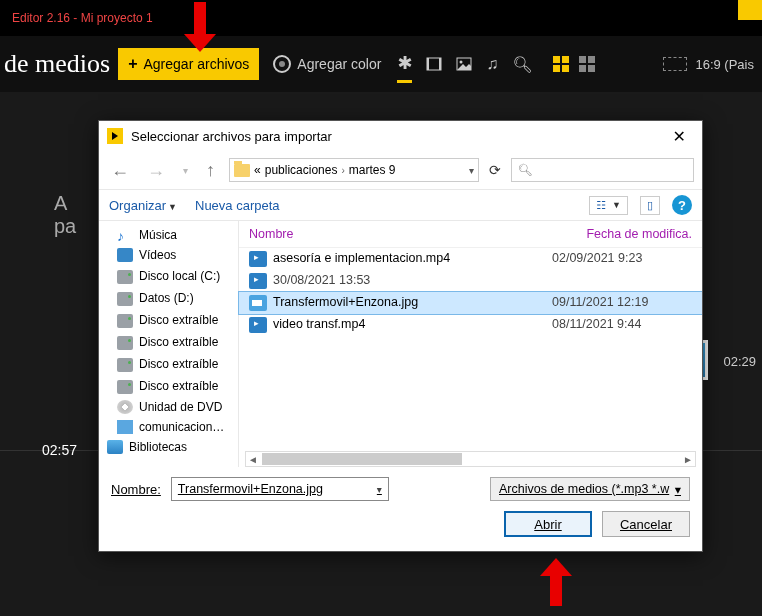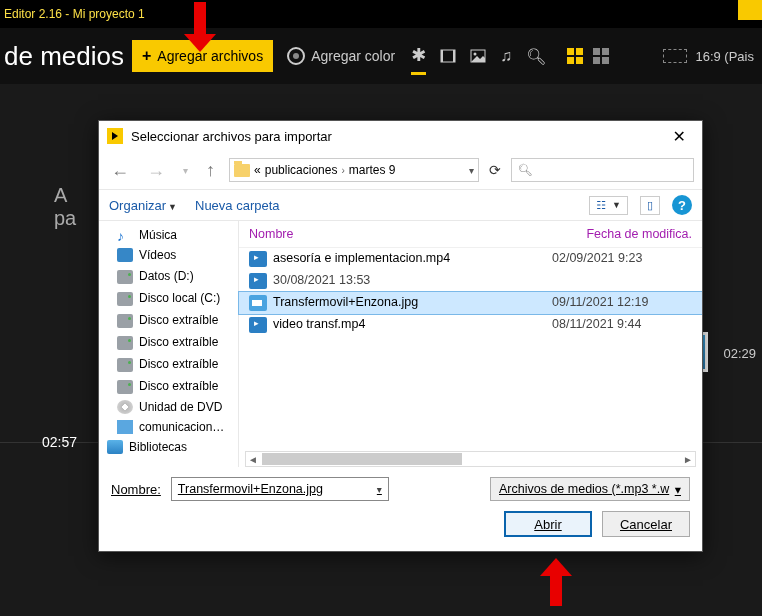--- a/index.html
+++ b/index.html
@@ -1,24 +1,24 @@
 <!DOCTYPE html>
 <html><head>
 <meta charset="utf-8">
 <style>
   * { box-sizing: border-box; margin: 0; padding: 0; font-family: "Segoe UI", Arial, sans-serif; }
   body { width: 762px; height: 616px; background: #1a1a1a; position: relative; overflow: hidden; }
 
   
-  .titlebar { height: 28px; background: #000; color: #fde047; font-size: 12px; display: flex; align-items: center; padding: 0 4px; }
+  .titlebar { height: 36px; background: #000; color: #ef4444; font-size: 12px; display: flex; align-items: center; padding: 0 12px; }
   .titlebar .yellow-btn { position:absolute; right:0; top:0; width:24px; height:20px; background:#f9c900; }
 
   
   .header { height: 56px; background: #101010; display: flex; align-items: center; padding: 0 4px; }
-  .header-title { color:#fff; font-size: 26px; margin-right: 8px;}
+  .header-title { color:#fff; font-size: 26px; margin-right: 8px; font-family: Liberation Serif, serif;}
   .add-files-btn { background:#f9c900; color:#000; font-size:14px; height:32px; display:flex; align-items:center; padding:0 10px; gap:6px; cursor:pointer; border:none;}
   .add-files-btn .plus { font-weight:bold; font-size:16px;}
   .toolbar-icons { display:flex; align-items:center; gap:14px; margin-left:16px; color:#ccc; }
   .toolbar-icons span, .toolbar-icons svg { color:#ccc; fill:#ccc; }
   .star { color:#f9c900; font-size:18px; border-bottom:3px solid #f9c900; padding-bottom:6px; margin-top:6px;}
   .grid-icons { display:flex; gap:10px; margin-left:20px; }
   .grid-icons .g { width:16px; height:16px; display:grid; grid-template-columns:1fr 1fr; grid-template-rows:1fr 1fr; gap:2px; }
   .grid-icons .g div { background:#f9c900; }
   .grid-icons .g.small div { background:#888; }
   .aspect { margin-left:auto; color:#ccc; font-size:13px; display:flex; align-items:center; gap:8px; padding-right:4px;}
@@ -222,25 +222,25 @@
       <div class="tree-item">
           <span class="ticon ti-music">♪</span>
           <span>Música</span>
         </div>
       <div class="tree-item">
           <span class="ticon ti-video"></span>
           <span>Vídeos</span>
         </div>
       <div class="tree-item">
           <span class="ticon ti-drive"></span>
+          <span>Disco local (C:)</span>
+        </div>
+      <div class="tree-item">
+          <span class="ticon ti-drive"></span>
           <span>Datos (D:)</span>
-        </div>
-      <div class="tree-item">
-          <span class="ticon ti-drive"></span>
-          <span>Disco local (C:)</span>
         </div>
       <div class="tree-item">
           <span class="ticon ti-drive"></span>
           <span>Disco extraíble</span>
         </div>
       <div class="tree-item">
           <span class="ticon ti-drive"></span>
           <span>Disco extraíble</span>
         </div>
       <div class="tree-item">

